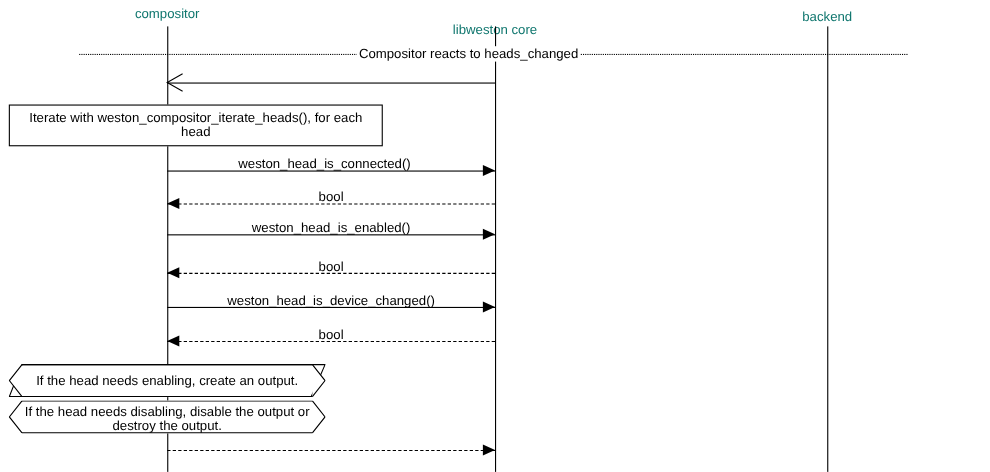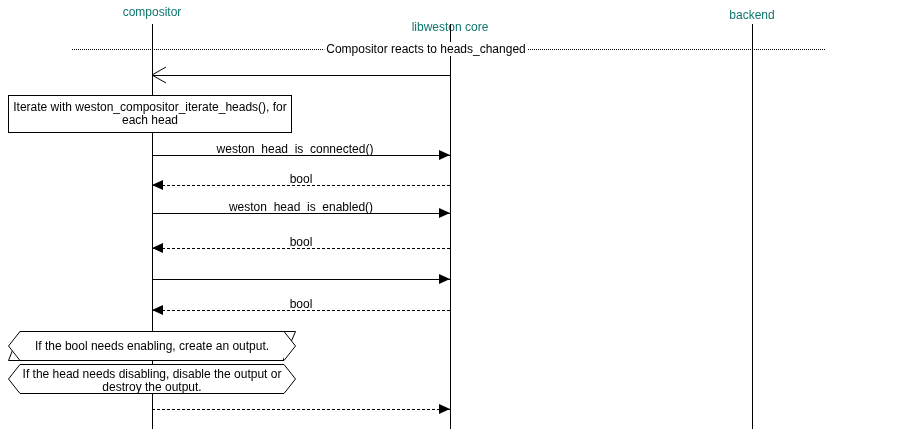--- a/index.html
+++ b/index.html
@@ -133,41 +133,42 @@
   <div class="arrowhead filled-left" style="left:152px; top:180px;"></div>
 
   <div class="msg-label" style="left:301px; top:200px;">weston_head_is_enabled()</div>
   <div class="msg-line solid" style="left:152px; top:213px; width:298px;"></div>
   <div class="arrowhead filled-right" style="left:439px; top:208px;"></div>
 
   <div class="msg-label" style="left:301px; top:235px;">bool</div>
   <div class="msg-line dashed" style="left:152px; top:248px; width:298px;"></div>
   <div class="arrowhead filled-left" style="left:152px; top:243px;"></div>
 
+  <div class="msg-label" style="left:301px; top:266px;">weston_head_is_device_changed()</div>
   <div class="msg-line solid" style="left:152px; top:279px; width:298px;"></div>
   <div class="arrowhead filled-right" style="left:439px; top:274px;"></div>
 
   <div class="msg-label" style="left:301px; top:297px;">bool</div>
   <div class="msg-line dashed" style="left:152px; top:310px; width:298px;"></div>
   <div class="arrowhead filled-left" style="left:152px; top:305px;"></div>
 
   <div class="msg-label" style="left:301px; top:396px;"></div>
   <div class="msg-line dashed" style="left:152px; top:409px; width:298px;"></div>
   <div class="arrowhead filled-right" style="left:439px; top:404px;"></div>
 
-  <div class="note-box" style="left:8px; top:95px; width:284px; height:38px;">Iterate with weston_compositor_iterate_heads(), for each head</div>
+  <div class="note-box" style="left:8px; top:95px; width:340px; height:38px;">Iterate with weston_compositor_iterate_heads(), for each head</div>
 
   <svg class="hex-box" style="left:8px; top:331px;" width="288" height="30">
     <polygon points="12,0.5 287.5,0.5 275,29.5 0.5,29.5 12,0.5" fill="#ffffff" stroke="#000000" stroke-width="1" transform="translate(0,0)"></polygon>
     <polyline points="12,0.5 0.5,15 12,29.5" fill="#ffffff" stroke="#000000" stroke-width="1"></polyline>
     <polyline points="276,0.5 287.5,15 276,29.5" fill="#ffffff" stroke="#000000" stroke-width="1"></polyline>
     <line x1="12" y1="0.5" x2="276" y2="0.5" stroke="#000000" stroke-width="1"></line>
     <line x1="12" y1="29.5" x2="276" y2="29.5" stroke="#000000" stroke-width="1"></line>
   </svg>
-  <div class="hex-text" style="left:20px; top:331px; width:264px; height:30px;">If the bool needs enabling, create an output.</div>
+  <div class="hex-text" style="left:20px; top:331px; width:264px; height:30px;">If the head needs enabling, create an output.</div>
 
   <svg class="hex-box" style="left:8px; top:364px;" width="288" height="30">
     <polyline points="12,0.5 0.5,15 12,29.5" fill="#ffffff" stroke="#000000" stroke-width="1"></polyline>
     <polyline points="276,0.5 287.5,15 276,29.5" fill="#ffffff" stroke="#000000" stroke-width="1"></polyline>
     <line x1="12" y1="0.5" x2="276" y2="0.5" stroke="#000000" stroke-width="1"></line>
     <line x1="12" y1="29.5" x2="276" y2="29.5" stroke="#000000" stroke-width="1"></line>
   </svg>
   <div class="hex-text" style="left:20px; top:364px; width:264px; height:34px;">If the head needs disabling, disable the output or destroy the output.</div>
 
 </div>

